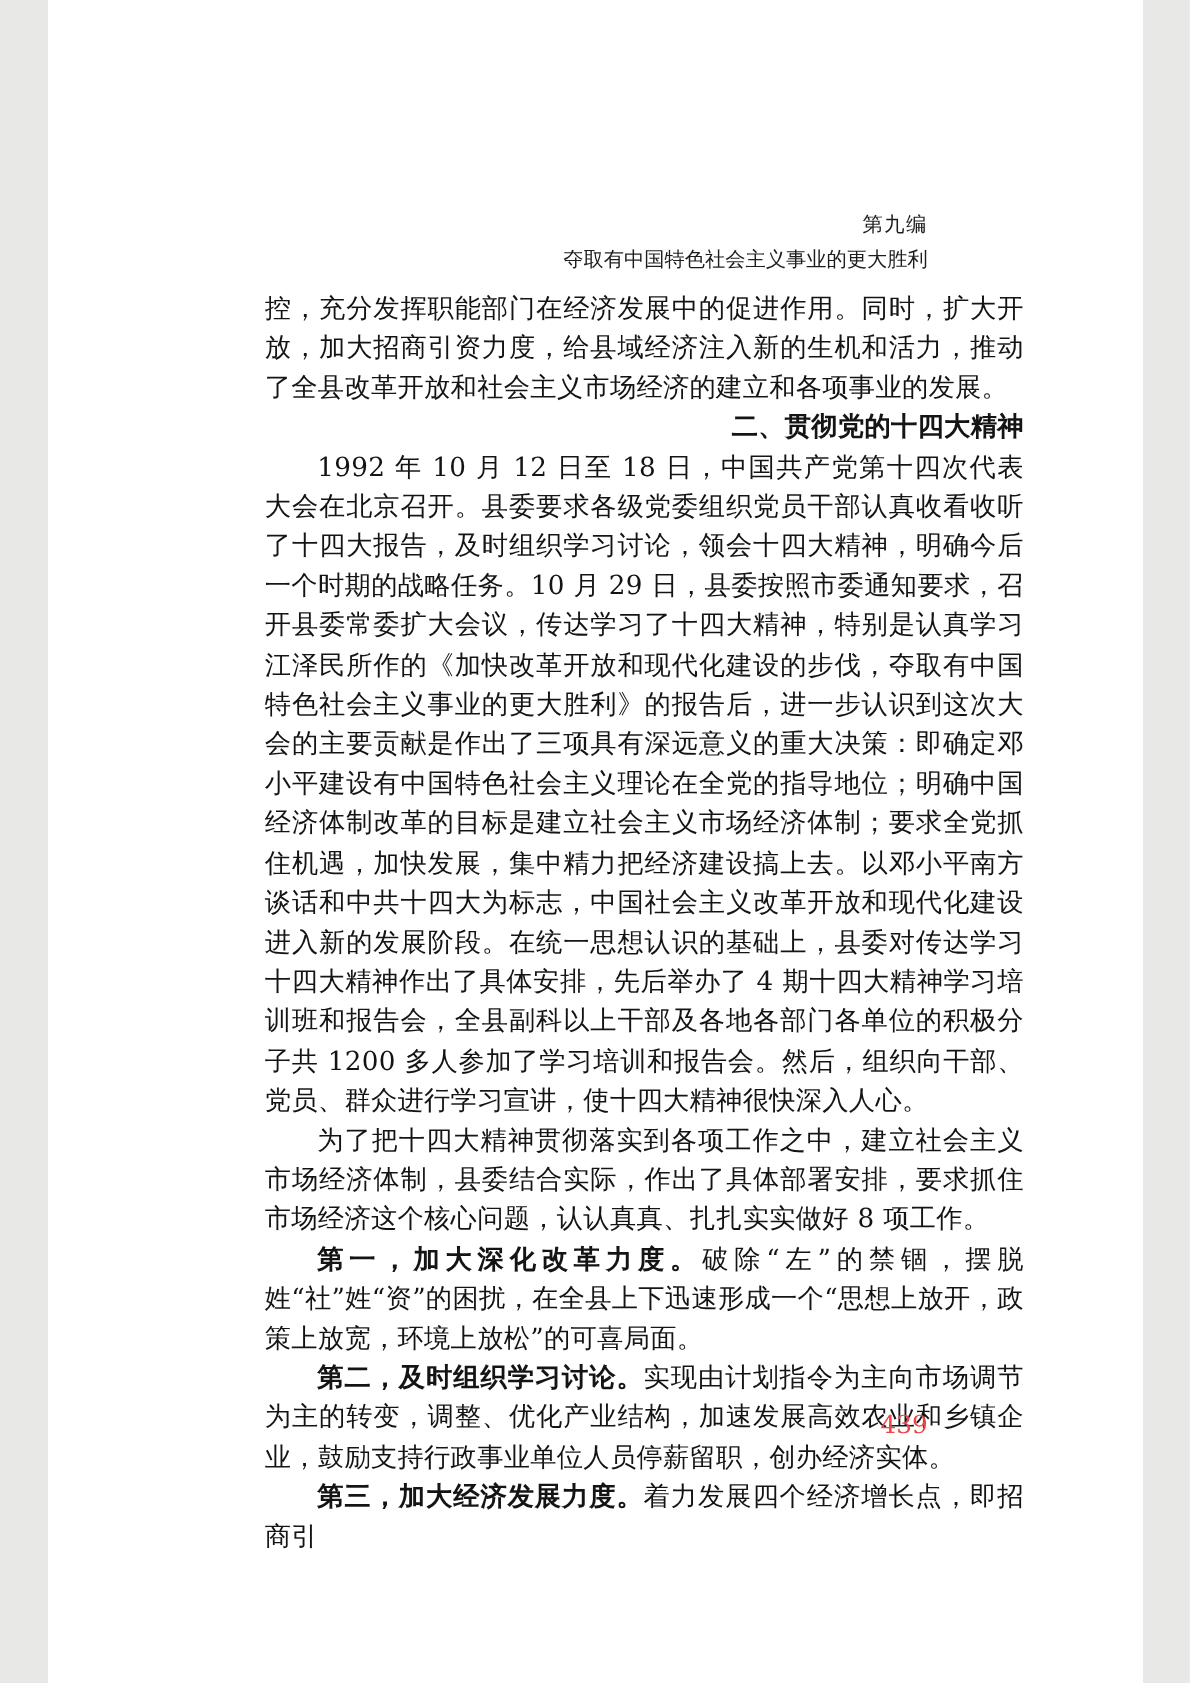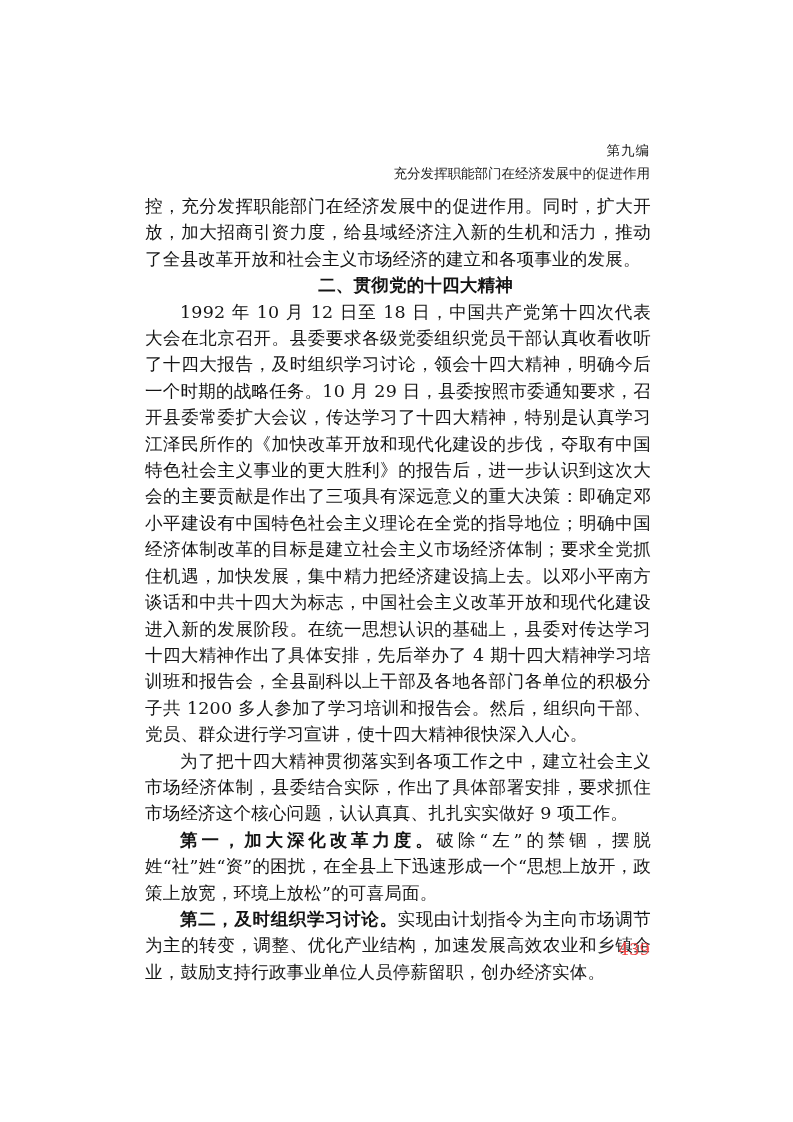--- a/index.html
+++ b/index.html
@@ -2,21 +2,21 @@
 <html><head>
 <meta charset="utf-8">
 <style>
   html, body {
     margin: 0;
     padding: 0;
     background: #e8e8e6;
   }
   .page {
     position: relative;
-    width: 793px;
+    width: 730px;
     height: 1122px;
     margin: 0 auto;
     background: #ffffff;
     font-family: "DejaVu Serif", "Liberation Serif", serif;
     color: #141414;
     overflow: hidden;
     box-sizing: border-box;
   }
   .running-header {
     position: absolute;
@@ -49,21 +49,21 @@
   .para.no-indent {
     text-indent: 0;
   }
   .section-heading {
     margin: 0;
     padding: 0;
     font-size: 17.5px;
     line-height: 26.4px;
     font-weight: bold;
     text-indent: 2em;
-    text-align: center;
+    text-align: right;
   }
   .lead {
     font-weight: bold;
   }
   .page-number {
     position: absolute;
     top: 938px;
     right: 143px;
     font-size: 16.5px;
     line-height: 24px;
@@ -71,35 +71,36 @@
     text-align: right;
   }
 </style>
 </head>
 <body>
 
 <div class="page">
 
   <div class="running-header">
     <div class="volume">第九编</div>
-    <div class="chapter">充分发挥职能部门在经济发展中的促进作用</div>
+    <div class="chapter">夺取有中国特色社会主义事业的更大胜利</div>
   </div>
 
   <div class="content">
 
     <p class="para no-indent">控，充分发挥职能部门在经济发展中的促进作用。同时，扩大开放，加大招商引资力度，给县域经济注入新的生机和活力，推动了全县改革开放和社会主义市场经济的建立和各项事业的发展。</p>
 
     <h3 class="section-heading">二、贯彻党的十四大精神</h3>
 
     <p class="para">1992 年 10 月 12 日至 18 日，中国共产党第十四次代表大会在北京召开。县委要求各级党委组织党员干部认真收看收听了十四大报告，及时组织学习讨论，领会十四大精神，明确今后一个时期的战略任务。10 月 29 日，县委按照市委通知要求，召开县委常委扩大会议，传达学习了十四大精神，特别是认真学习江泽民所作的《加快改革开放和现代化建设的步伐，夺取有中国特色社会主义事业的更大胜利》的报告后，进一步认识到这次大会的主要贡献是作出了三项具有深远意义的重大决策：即确定邓小平建设有中国特色社会主义理论在全党的指导地位；明确中国经济体制改革的目标是建立社会主义市场经济体制；要求全党抓住机遇，加快发展，集中精力把经济建设搞上去。以邓小平南方谈话和中共十四大为标志，中国社会主义改革开放和现代化建设进入新的发展阶段。在统一思想认识的基础上，县委对传达学习十四大精神作出了具体安排，先后举办了 4 期十四大精神学习培训班和报告会，全县副科以上干部及各地各部门各单位的积极分子共 1200 多人参加了学习培训和报告会。然后，组织向干部、党员、群众进行学习宣讲，使十四大精神很快深入人心。</p>
 
-    <p class="para">为了把十四大精神贯彻落实到各项工作之中，建立社会主义市场经济体制，县委结合实际，作出了具体部署安排，要求抓住市场经济这个核心问题，认认真真、扎扎实实做好 9 项工作。</p>
+    <p class="para">为了把十四大精神贯彻落实到各项工作之中，建立社会主义市场经济体制，县委结合实际，作出了具体部署安排，要求抓住市场经济这个核心问题，认认真真、扎扎实实做好 8 项工作。</p>
 
     <p class="para"><span class="lead">第一，加大深化改革力度。</span><span>破除“左”的禁锢，摆脱姓“社”姓“资”的困扰，在全县上下迅速形成一个“思想上放开，政策上放宽，环境上放松”的可喜局面。</span></p>
 
     <p class="para"><span class="lead">第二，及时组织学习讨论。</span><span>实现由计划指令为主向市场调节为主的转变，调整、优化产业结构，加速发展高效农业和乡镇企业，鼓励支持行政事业单位人员停薪留职，创办经济实体。</span></p>
 
+    <p class="para"><span class="lead">第三，加大经济发展力度。</span><span>着力发展四个经济增长点，即招商引</span></p>
 
   </div>
 
   <div class="page-number">439</div>
 
 </div>
 
 </body></html>

